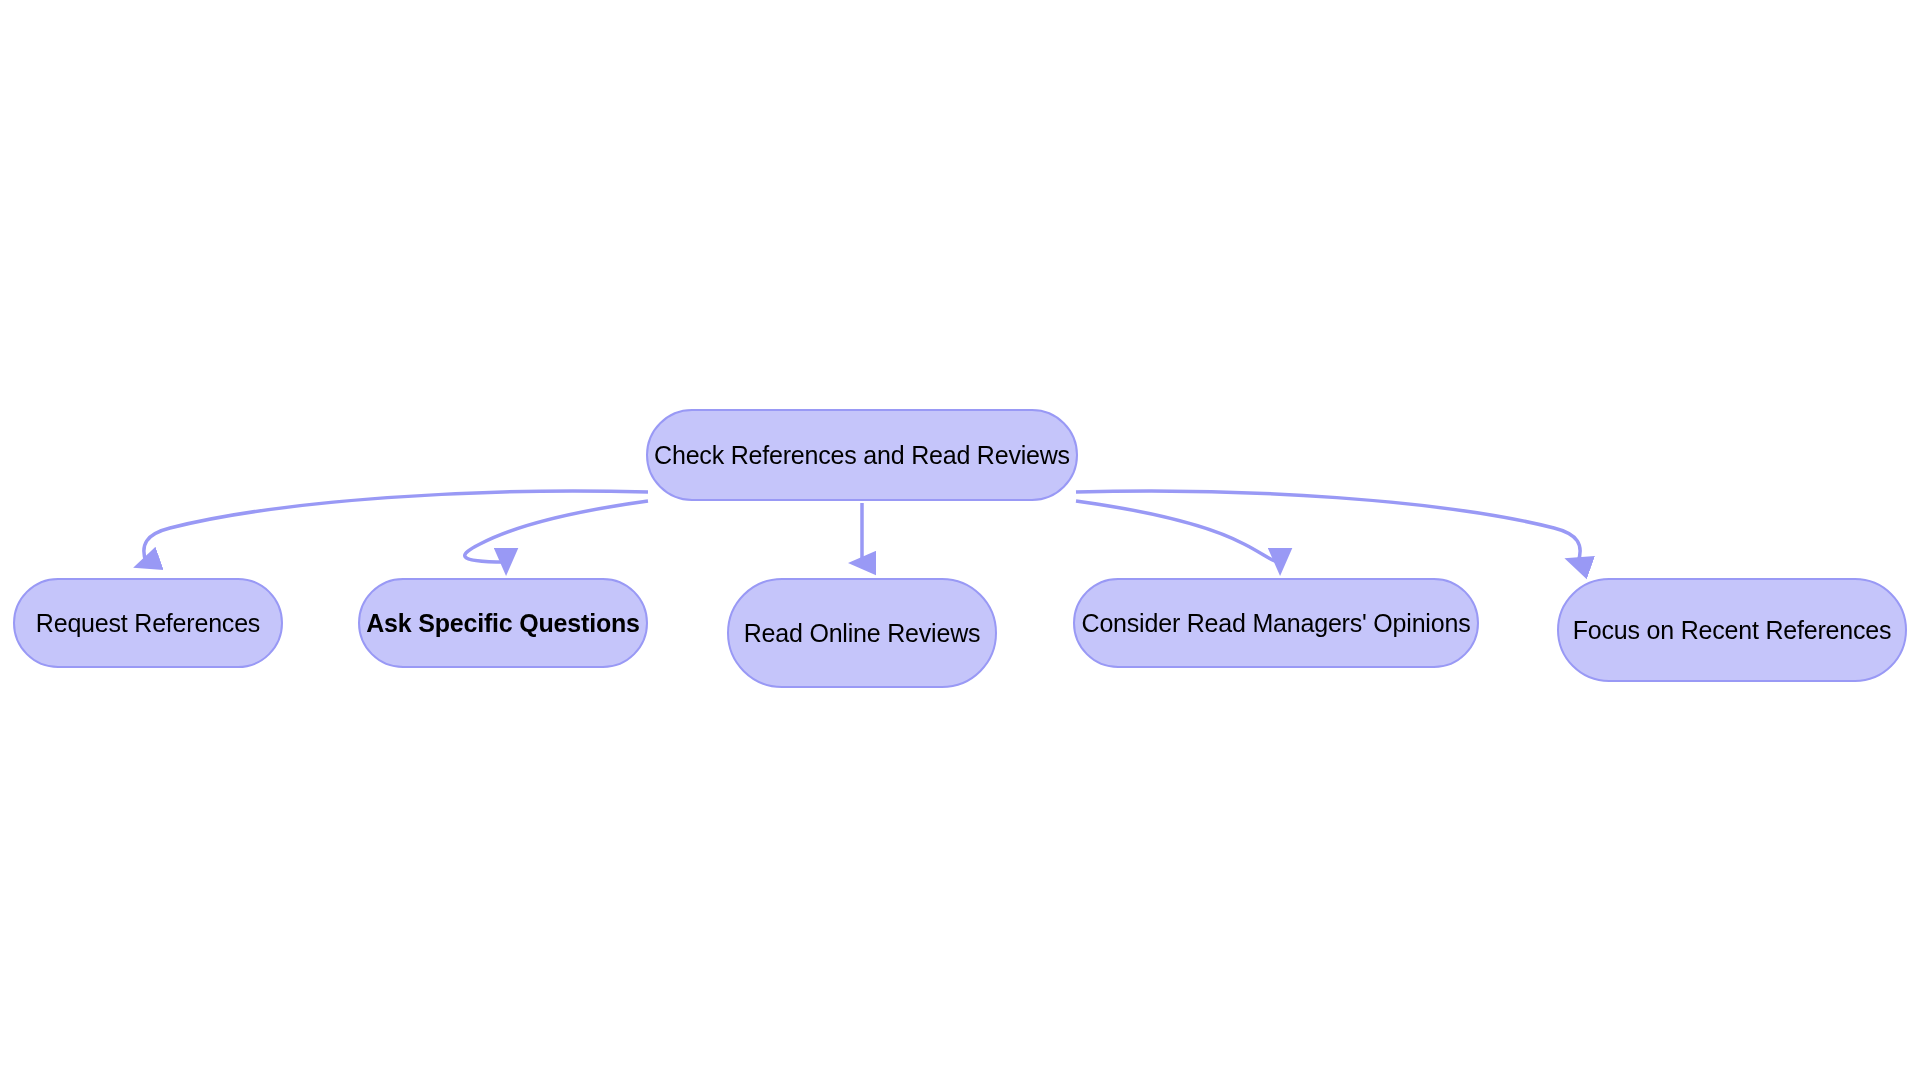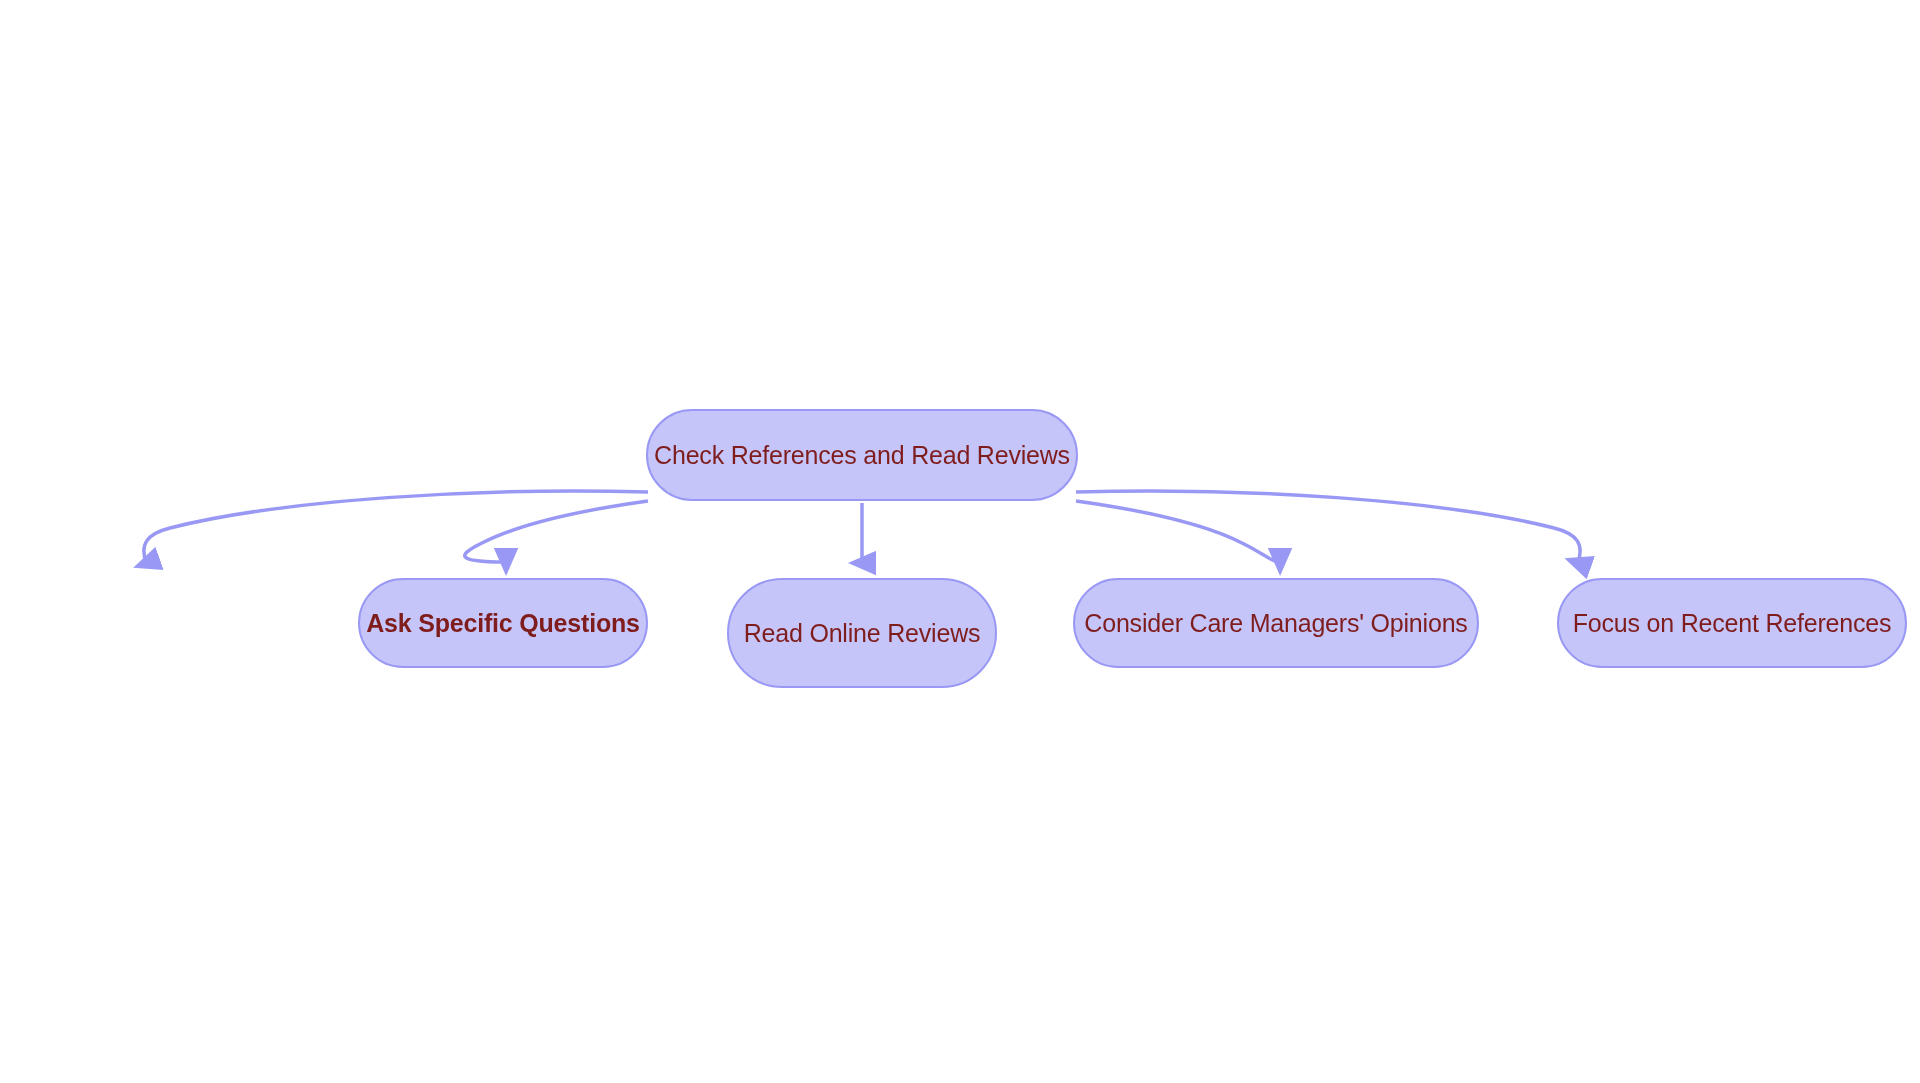--- a/index.html
+++ b/index.html
@@ -29,21 +29,21 @@
   }
   .node {
     position: absolute;
     box-sizing: border-box;
     background: #c5c5fa;
     border: 2px solid #9999f5;
     border-radius: 999px;
     display: flex;
     align-items: center;
     justify-content: center;
-    color: #7f1d1d;
+    color: #000000;
     font-size: 25px;
     font-weight: 400;
     letter-spacing: -0.2px;
     white-space: nowrap;
     line-height: 1;
   }
   .node-label {
     display: block;
     padding: 0 6px;
   }
@@ -68,30 +68,33 @@
 
     <path d="M 1076 501 C 1134 509 1204 523 1244 544 C 1264 554 1272 562 1279 562" fill="none" stroke="#9999f5" stroke-width="3.5" marker-end="url(#arrowhead)"></path>
 
     <path d="M 1076 492 C 1244 487 1444 500 1554 528 C 1578 534 1584 545 1578 562" fill="none" stroke="#9999f5" stroke-width="3.5" marker-end="url(#arrowhead)"></path>
   </svg>
 
   <div class="node" style="left:646px; top:409px; width:432px; height:92px;">
     <span class="node-label">Check References and Read Reviews</span>
   </div>
 
+  <div class="node" style="left:13px; top:578px; width:270px; height:90px;">
+    <span class="node-label">Request References</span>
+  </div>
 
   <div class="node" style="left:358px; top:578px; width:290px; height:90px;font-weight:bold;">
     <span class="node-label">Ask Specific Questions</span>
   </div>
 
   <div class="node" style="left:727px; top:578px; width:270px; height:110px;">
     <span class="node-label">Read Online Reviews</span>
   </div>
 
   <div class="node" style="left:1073px; top:578px; width:406px; height:90px;">
-    <span class="node-label">Consider Care Managers' Opinions</span>
+    <span class="node-label">Consider Read Managers' Opinions</span>
   </div>
 
-  <div class="node" style="left:1557px; top:578px; width:350px; height:90px;">
+  <div class="node" style="left:1557px; top:578px; width:350px; height:104px;">
     <span class="node-label">Focus on Recent References</span>
   </div>
 
 </div>
 
 </body></html>

